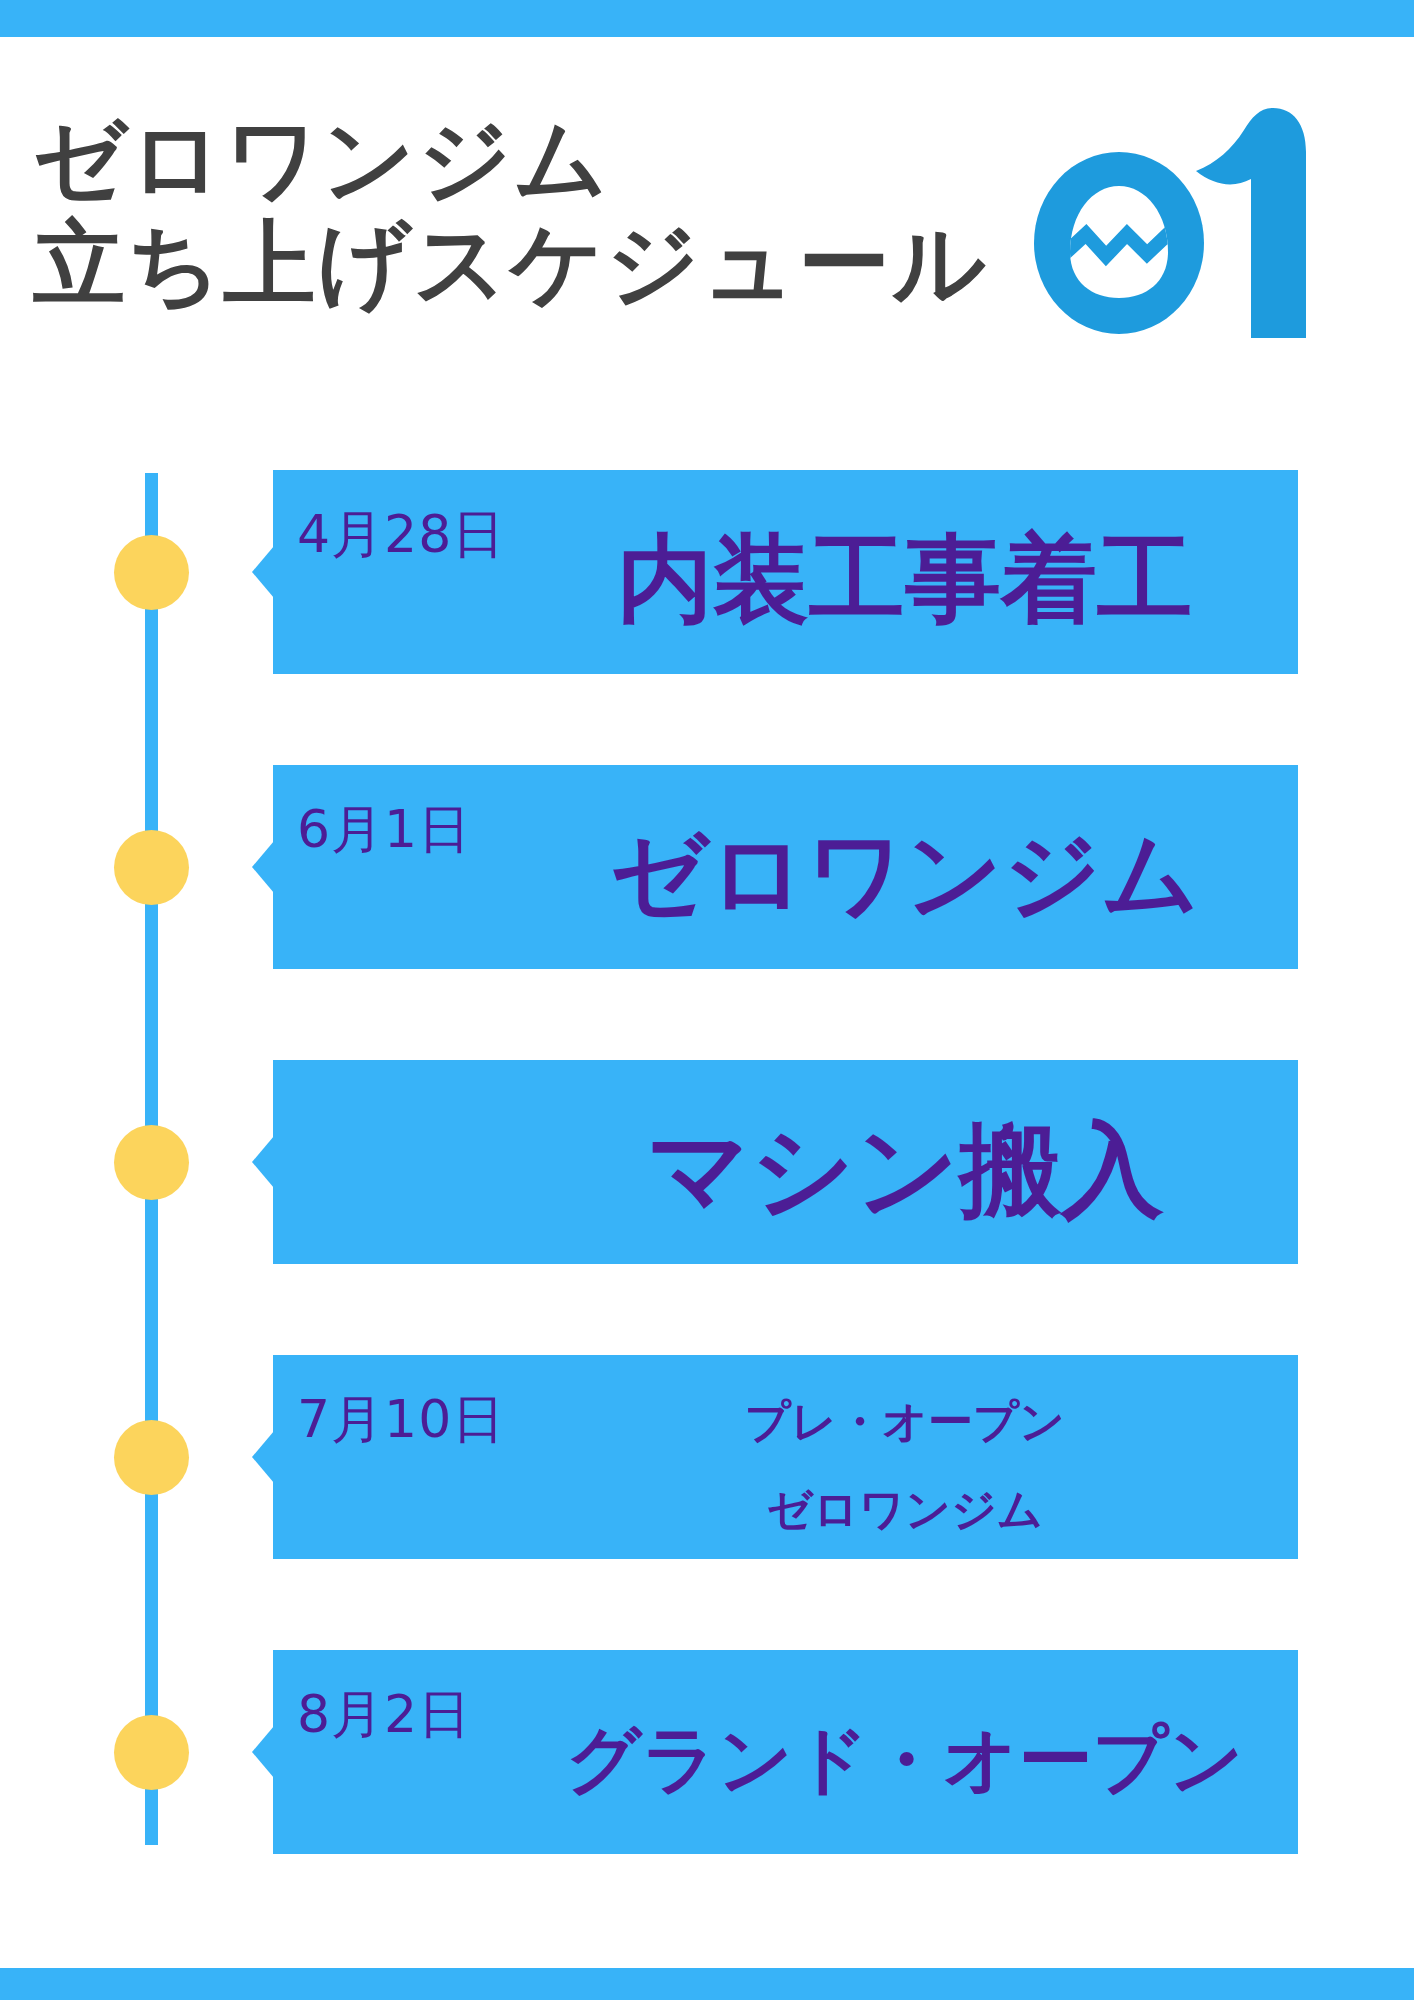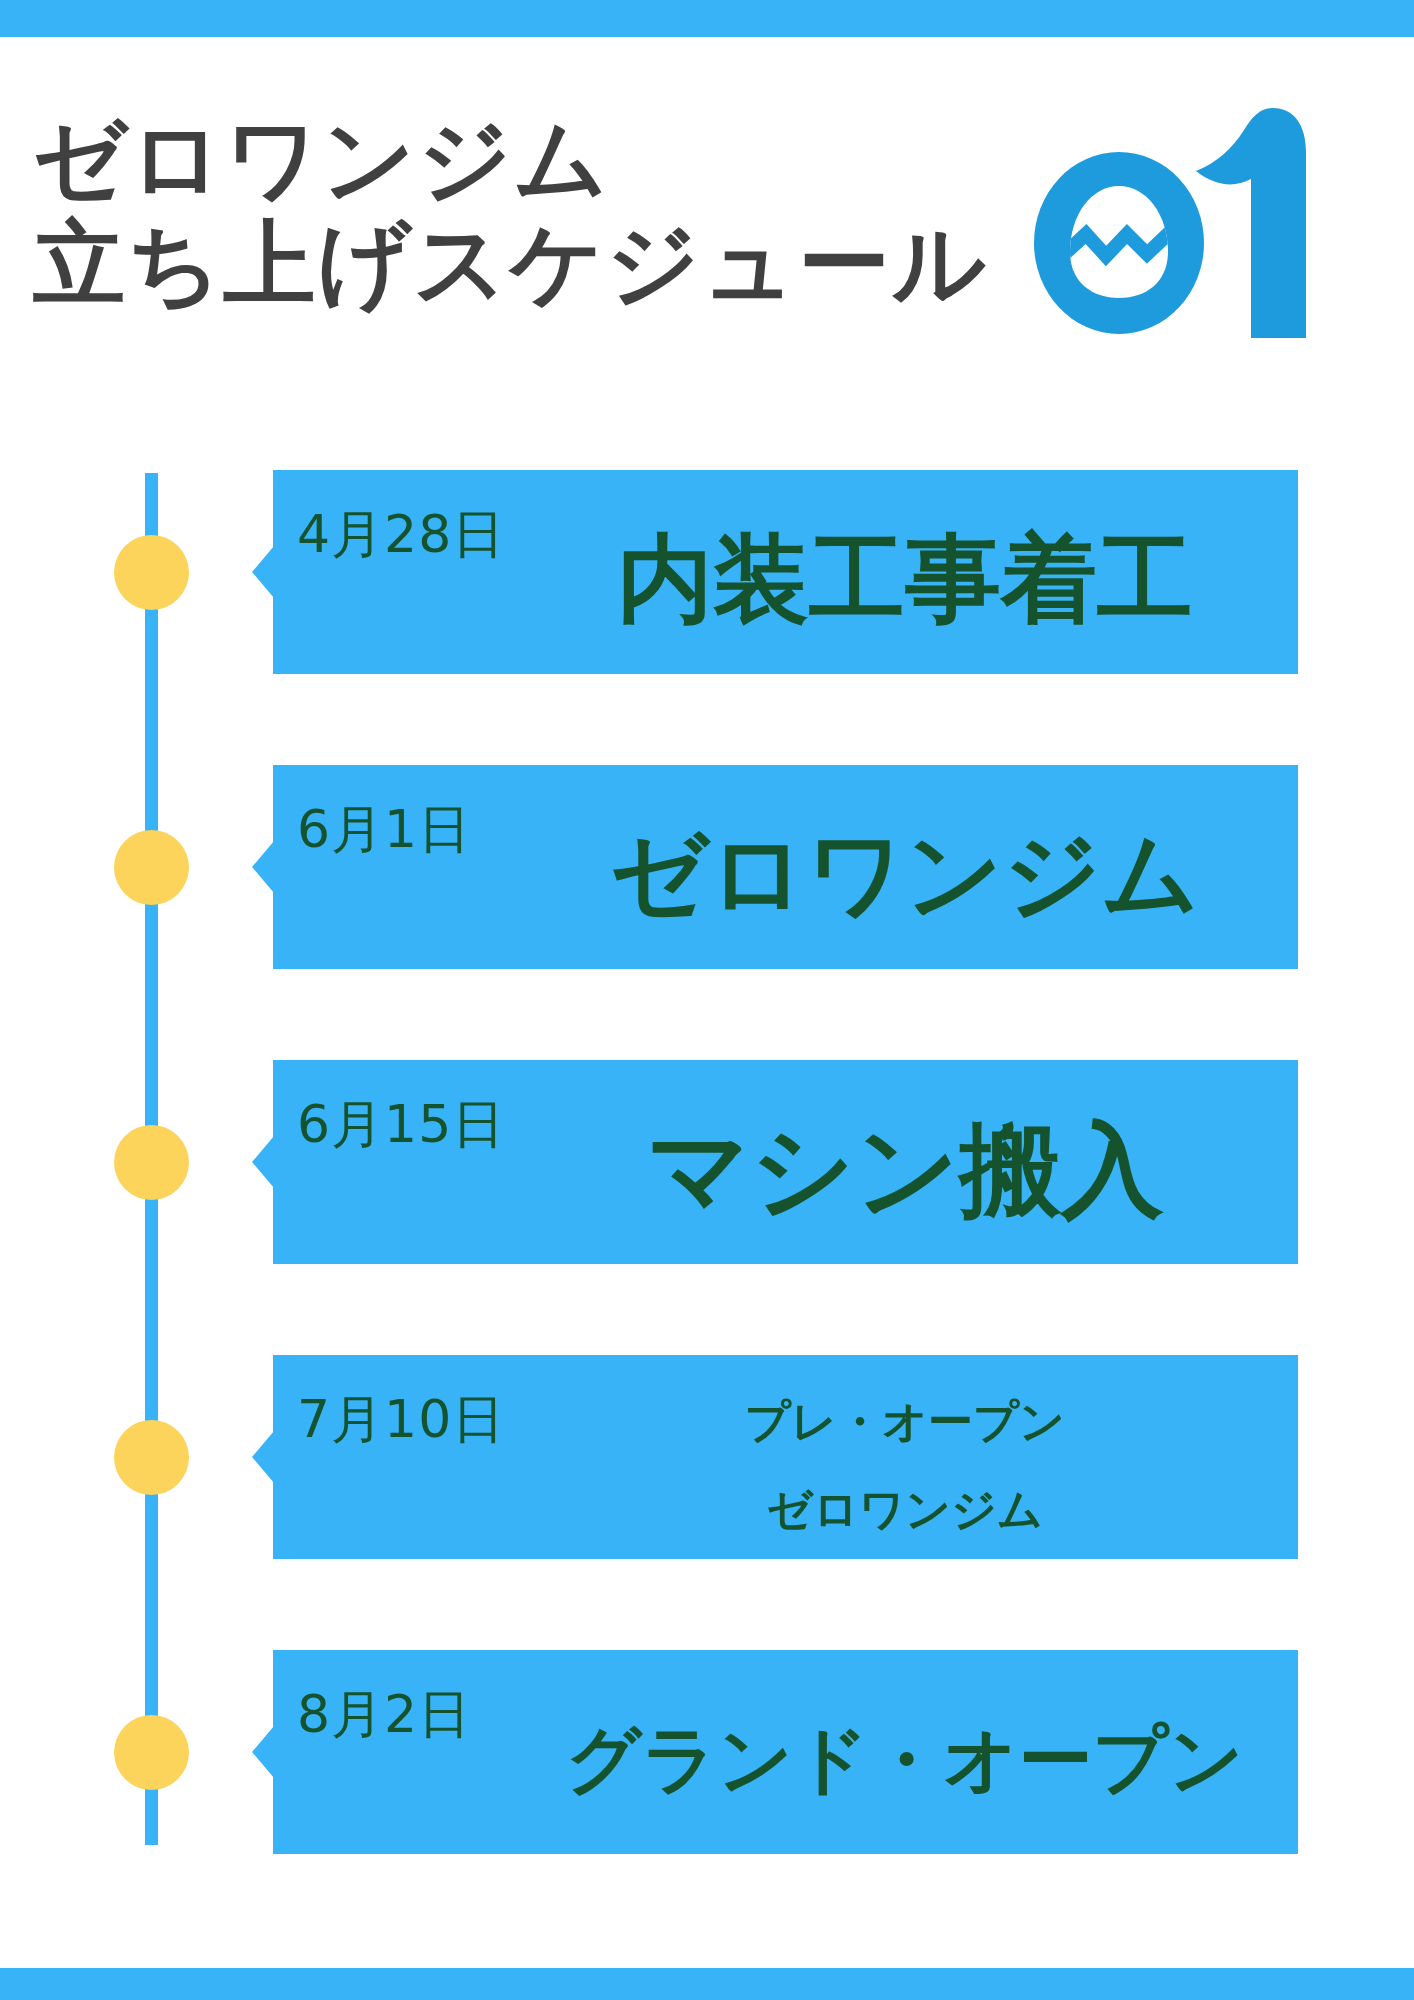--- a/index.html
+++ b/index.html
@@ -16,21 +16,21 @@
     letter-spacing:2px;white-space:nowrap;
   }
   .heading span{display:block;}
   .logo{position:absolute;left:1030px;top:100px;width:280px;height:242px;}
   .vline{position:absolute;left:145px;top:473px;width:13px;height:1372px;background:#38b3f8;}
   .dot{
     position:absolute;left:114px;width:75px;height:75px;border-radius:50%;
     background:#fcd45c;
   }
   .event-box{
-    position:absolute;left:273px;width:1025px;height:204px;background:#38b3f8;color:#14532d;
+    position:absolute;left:273px;width:1025px;height:204px;background:#38b3f8;color:#4c1d95;
   }
   .notch{
     position:absolute;left:-21px;top:76px;width:0;height:0;
     border-top:26px solid transparent;border-bottom:26px solid transparent;
     border-right:22px solid #38b3f8;
   }
   .date{
     position:absolute;left:24px;top:30px;font-size:52px;font-weight:500;
     letter-spacing:1px;white-space:nowrap;
   }
@@ -90,21 +90,20 @@
     <div class="date">6月1日</div>
     <div class="title-wrap">
       <span>ゼロワンジム</span>
 
     </div>
   </div>
 
   <div class="dot" style="top:1125px"></div>
   <div class="event-box i2" style="top:1060px">
     <div class="notch"></div>
-    <div class="date">6月15日</div>
     <div class="title-wrap">
       <span>マシン搬入</span>
 
     </div>
   </div>
 
   <div class="dot" style="top:1420px"></div>
   <div class="event-box i3" style="top:1355px">
     <div class="notch"></div>
     <div class="date">7月10日</div>

